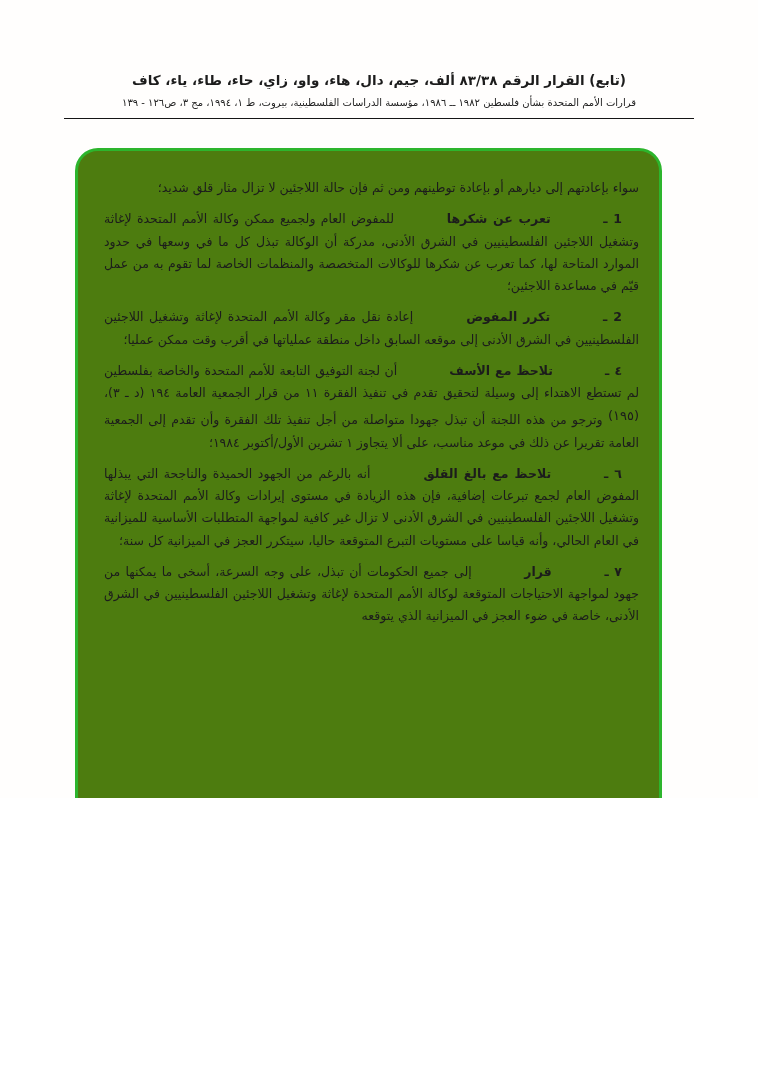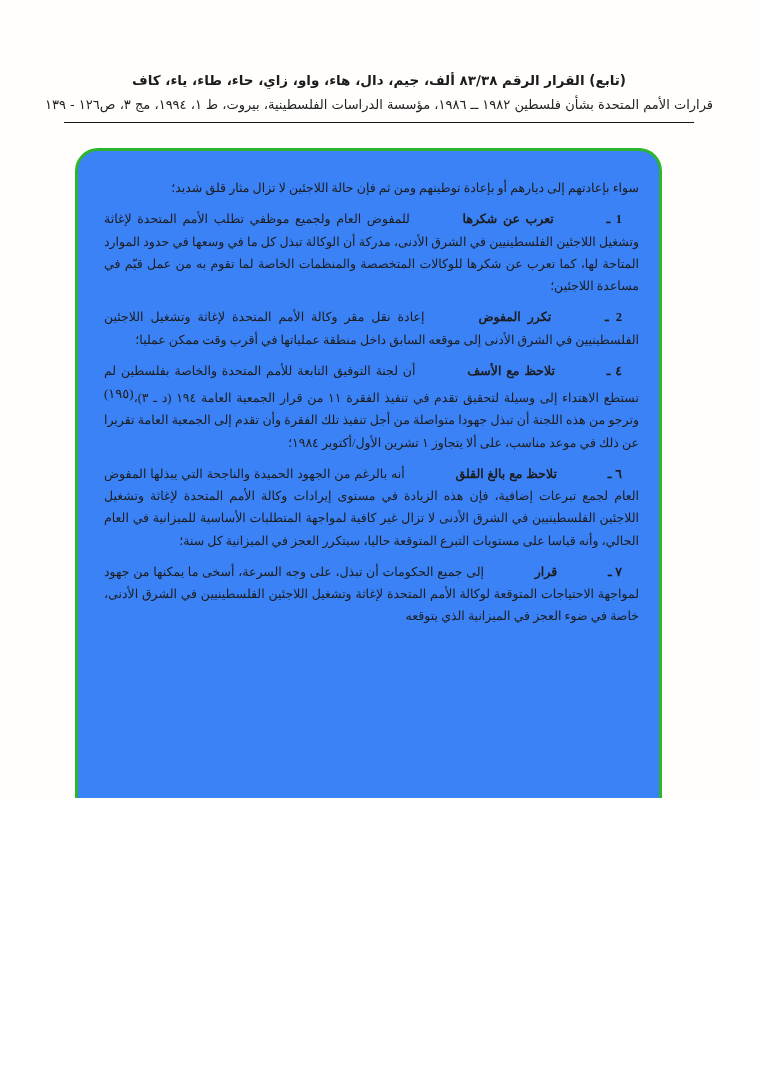--- a/index.html
+++ b/index.html
@@ -17,39 +17,38 @@
     overflow: hidden;
   }
   .doc-title {
     padding-top: 72px;
     text-align: center;
     font-weight: bold;
     font-size: 13.5px;
   }
   .doc-source {
     text-align: center;
-    font-size: 13px;
+    font-size: 10px;
     margin-top: 9px;
     color: #222;
   }
   .header-rule {
     width: 630px;
     margin: 10px auto 0;
     border-top: 1.5px solid #151515;
     height: 0;
   }
   .frame {
     position: absolute;
     left: 75px; top: 148px;
     width: 587px; height: 845px;
     border: 3.5px solid #2db52d;
     border-radius: 23px;
     box-sizing: border-box;
-    background: #3b82f6;
-    font-family: Liberation Serif, serif;
+    background: #4d7c0f;
   }
   .doc-body {
     padding: 26px 20px 0 26px;
     max-height: 745px;
     overflow: hidden;
     font-size: 12.5px;
     line-height: 1.78;
     text-align: justify;
     text-justify: inter-word;
   }
@@ -83,21 +82,21 @@
     <div class="doc-title">(تابع) القرار الرقم ٨٣/٣٨ ألف، جيم، دال، هاء، واو، زاي، حاء، طاء، ياء، كاف</div>
     <div class="doc-source">قرارات الأمم المتحدة بشأن فلسطين ١٩٨٢ ــ ١٩٨٦، مؤسسة الدراسات الفلسطينية، بيروت، ط ١، ١٩٩٤، مج ٣، ص١٢٦ - ١٣٩</div>
     <div class="header-rule"></div>
   </header>
 
   <section class="frame">
     <div class="doc-body">
 
       <p class="para no-indent"><span>سواء بإعادتهم إلى ديارهم أو بإعادة توطينهم ومن ثم فإن حالة اللاجئين لا تزال مثار قلق شديد؛</span></p>
 
-      <p class="para"><span class="b">1 ـ </span><span class="b">تعرب عن شكرها </span><span>للمفوض العام ولجميع موظفي تطلب الأمم المتحدة لإغاثة وتشغيل اللاجئين الفلسطينيين في الشرق الأدنى، مدركة أن الوكالة تبذل كل ما في وسعها في حدود الموارد المتاحة لها، كما تعرب عن شكرها للوكالات المتخصصة والمنظمات الخاصة لما تقوم به من عمل قيّم في مساعدة اللاجئين؛</span></p>
+      <p class="para"><span class="b">1 ـ </span><span class="b">تعرب عن شكرها </span><span>للمفوض العام ولجميع ممكن وكالة الأمم المتحدة لإغاثة وتشغيل اللاجئين الفلسطينيين في الشرق الأدنى، مدركة أن الوكالة تبذل كل ما في وسعها في حدود الموارد المتاحة لها، كما تعرب عن شكرها للوكالات المتخصصة والمنظمات الخاصة لما تقوم به من عمل قيّم في مساعدة اللاجئين؛</span></p>
 
       <p class="para"><span class="b">2 ـ </span><span class="b">تكرر المفوض </span><span>إعادة نقل مقر وكالة الأمم المتحدة لإغاثة وتشغيل اللاجئين الفلسطينيين في الشرق الأدنى إلى موقعه السابق داخل منطقة عملياتها في أقرب وقت ممكن عمليا؛</span></p>
 
       <p class="para"><span class="b">٤ ـ </span><span class="b">تلاحظ مع الأسف </span><span>أن لجنة التوفيق التابعة للأمم المتحدة والخاصة بفلسطين لم تستطع الاهتداء إلى وسيلة لتحقيق تقدم في تنفيذ الفقرة ١١ من قرار الجمعية العامة ١٩٤ (د ـ ٣)،</span><span class="sup">(١٩٥)</span><span> وترجو من هذه اللجنة أن تبذل جهودا متواصلة من أجل تنفيذ تلك الفقرة وأن تقدم إلى الجمعية العامة تقريرا عن ذلك في موعد مناسب، على ألا يتجاوز ١ تشرين الأول/أكتوبر ١٩٨٤؛</span></p>
 
 
       <p class="para"><span class="b">٦ ـ </span><span class="b">تلاحظ مع بالغ القلق </span><span>أنه بالرغم من الجهود الحميدة والناجحة التي يبذلها المفوض العام لجمع تبرعات إضافية، فإن هذه الزيادة في مستوى إيرادات وكالة الأمم المتحدة لإغاثة وتشغيل اللاجئين الفلسطينيين في الشرق الأدنى لا تزال غير كافية لمواجهة المتطلبات الأساسية للميزانية في العام الحالي، وأنه قياسا على مستويات التبرع المتوقعة حاليا، سيتكرر العجز في الميزانية كل سنة؛</span></p>
 
       <p class="para"><span class="b">٧ ـ </span><span class="b">قرار </span><span>إلى جميع الحكومات أن تبذل، على وجه السرعة، أسخى ما يمكنها من جهود لمواجهة الاحتياجات المتوقعة لوكالة الأمم المتحدة لإغاثة وتشغيل اللاجئين الفلسطينيين في الشرق الأدنى، خاصة في ضوء العجز في الميزانية الذي يتوقعه</span></p>
 

